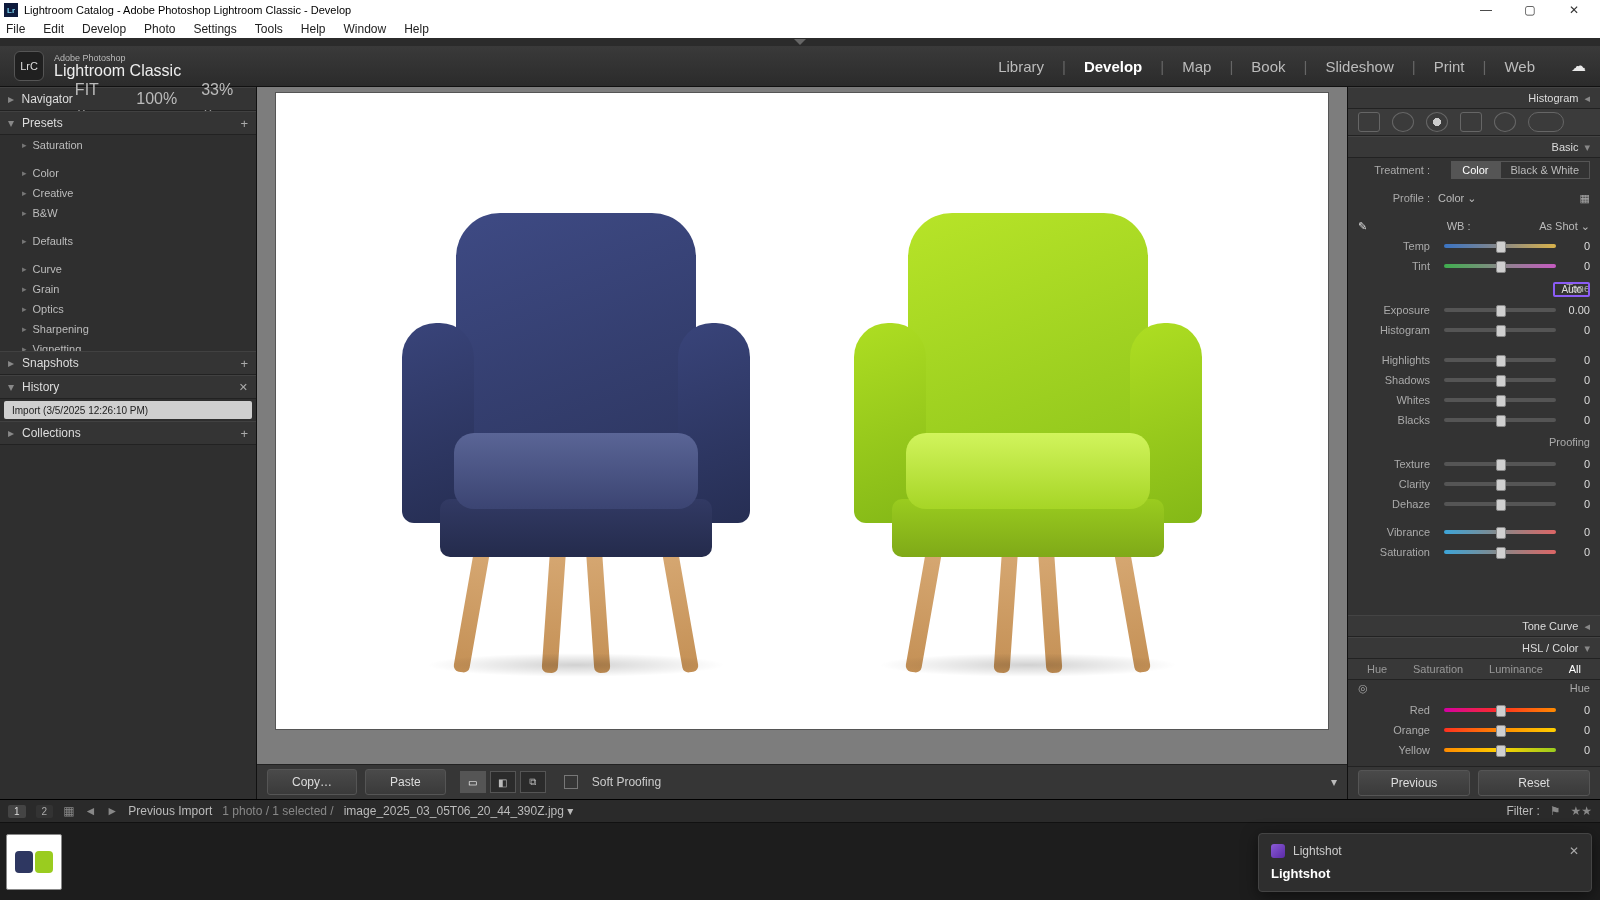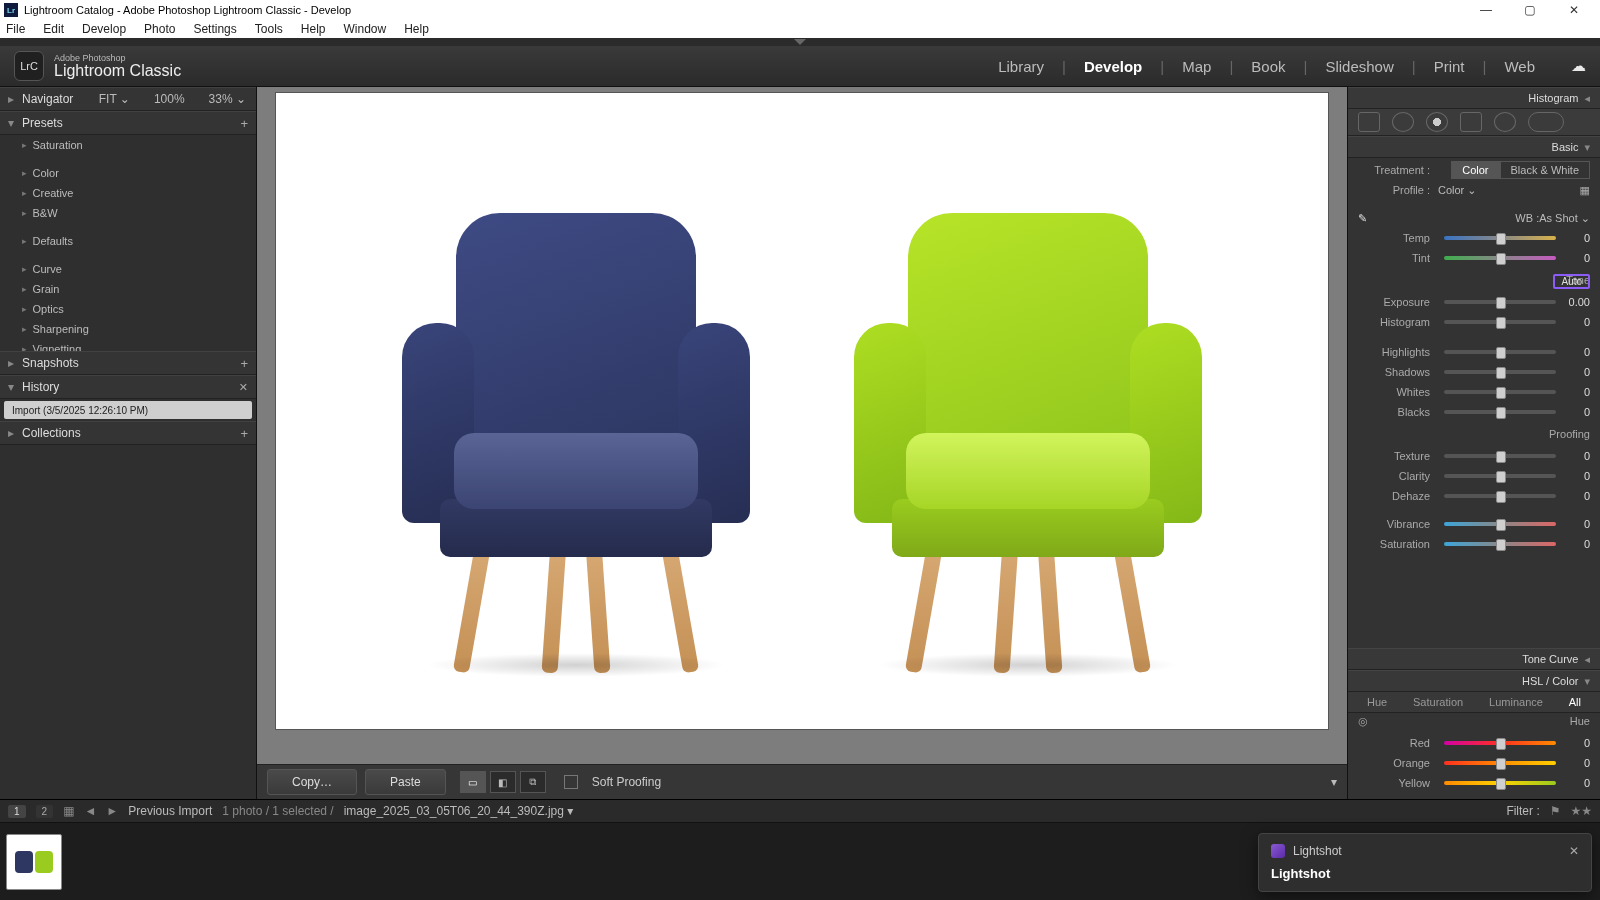--- a/index.html
+++ b/index.html
@@ -28,21 +28,21 @@
 .cloud{margin-left:18px;color:#e8e8e8}
 
 .mainrow{flex:1;display:flex;min-height:0;background:#2f2f2f}
 
 .leftpanel{width:256px;background:#2f2f2f;border-right:1px solid #111;display:flex;flex-direction:column}
 .panel-head{height:22px;display:flex;align-items:center;padding:0 8px;font-size:12px;color:#ddd;background:#343434;border-top:1px solid #414141;border-bottom:1px solid #222}
 .panel-head .caret{width:10px;display:inline-block;color:#888;margin-right:4px}
 .panel-head .spacer{flex:1}
 .panel-head .plus{color:#aaa;font-size:13px}
 .panel-head .x{color:#aaa;font-size:11px}
-.navzoom{margin-left:auto;font-size:12px;color:#bbb;display:flex;gap:20px;align-items:flex-start}
+.navzoom{margin-left:auto;font-size:16px;color:#bbb;display:flex;gap:20px;align-items:center}
 .navzoom .z{padding:0 2px}
 .presets{flex:0 0 auto;max-height:216px;overflow:hidden}
 .preset-item{height:16px;padding:2px 8px 2px 22px;font-size:11px;color:#bcbcbc;display:flex;align-items:center}
 .preset-item::before{content:"▸";color:#777;margin-right:6px;font-size:9px}
 .preset-gap{height:8px}
 .history-item{height:18px;margin:2px 4px;padding:0 8px;font-size:10px;color:#222;background:#cfcfcf;display:flex;align-items:center;border-radius:2px}
 
 .center{flex:1;display:flex;flex-direction:column;background:#7d7d7d}
 .canvas-wrap{flex:1;display:flex;align-items:flex-start;justify-content:center;padding:6px 12px 6px 12px}
 .canvas{background:#fff;width:1052px;height:636px;position:relative;box-shadow:0 0 0 1px #555}
@@ -297,28 +297,28 @@
         </div>
 
       <div class="basic rp-scroll">
         <div class="row">
           <span class="lab">Treatment :</span>
           <div class="pill">
             <span class="on">Color</span>
             <span>Black &amp; White</span>
           </div>
         </div>
-        <div class="row" style="margin-top:0">
+        <div class="row" style="margin-top:8px">
           <span class="lab">Profile :</span>
           <span>Color ⌄</span>
           <span style="margin-left:auto;color:#aaa">▦</span>
         </div>
         <div class="row" style="margin-top:8px">
           <span style="width:20px;color:#ddd">✎</span>
-          <span style="flex:1;text-align:right">WB :</span>
+          <span style="flex:1;text-align:center">WB :</span>
           <span>As Shot ⌄</span>
         </div>
         <div class="row">
             <span class="lab">Temp</span>
             <div class="slider grad-temp">
               <div class="thumb" style="left:calc(50% - 4px)"></div>
             </div>
             <span class="val">0</span>
           </div>
         <div class="row">
@@ -445,20 +445,24 @@
           </div>
         <div class="row">
             <span class="lab">Yellow</span>
             <div class="slider" style="background:linear-gradient(90deg,#ff8a00,#ffd000,#9acc1f)">
               <div class="thumb" style="left:calc(50% - 4px)"></div>
             </div>
             <span class="val">0</span>
           </div>
       </div>
 
+      <div class="under" style="height:32px;border-top:1px solid #222">
+        <div class="btn" style="flex:1">Previous</div>
+        <div class="btn" style="flex:1">Reset</div>
+      </div>
     </div>
   </div>
 
   <div class="filmstrip">
     <div class="fs-top">
       <span class="seg">1</span>
       <span class="seg dim">2</span>
       <span class="nav">▦</span>
       <span class="nav">◄</span>
       <span class="nav">►</span>

